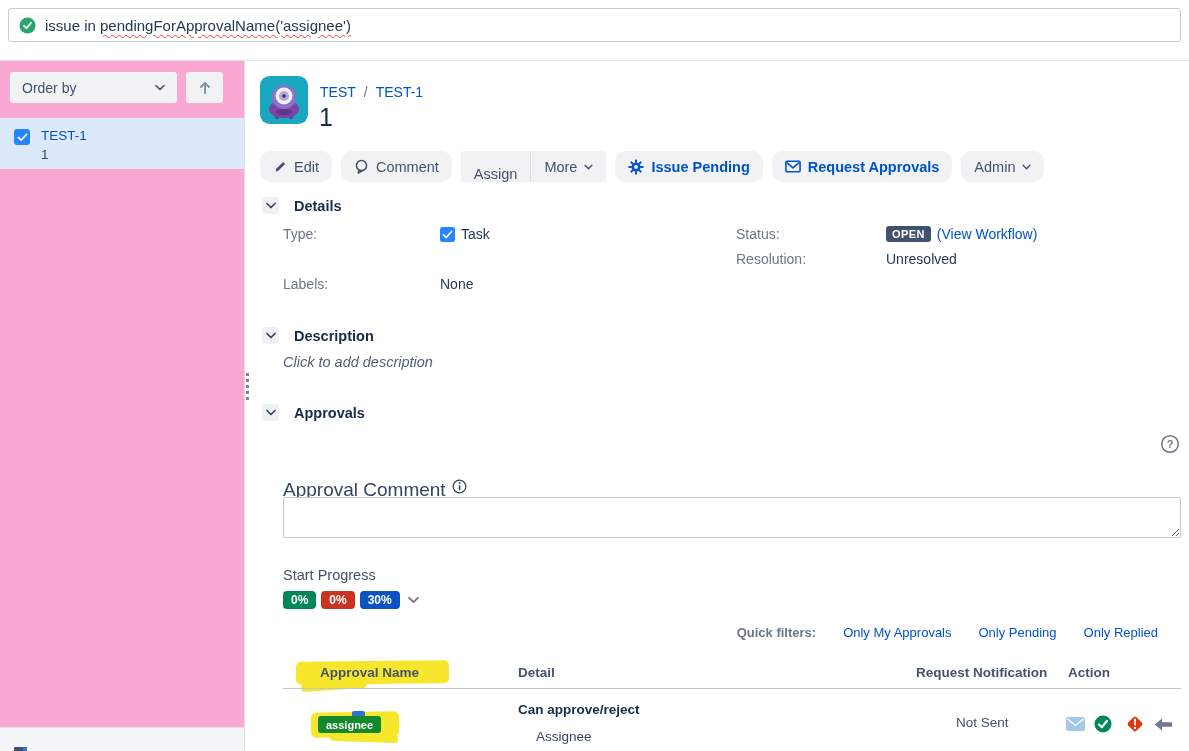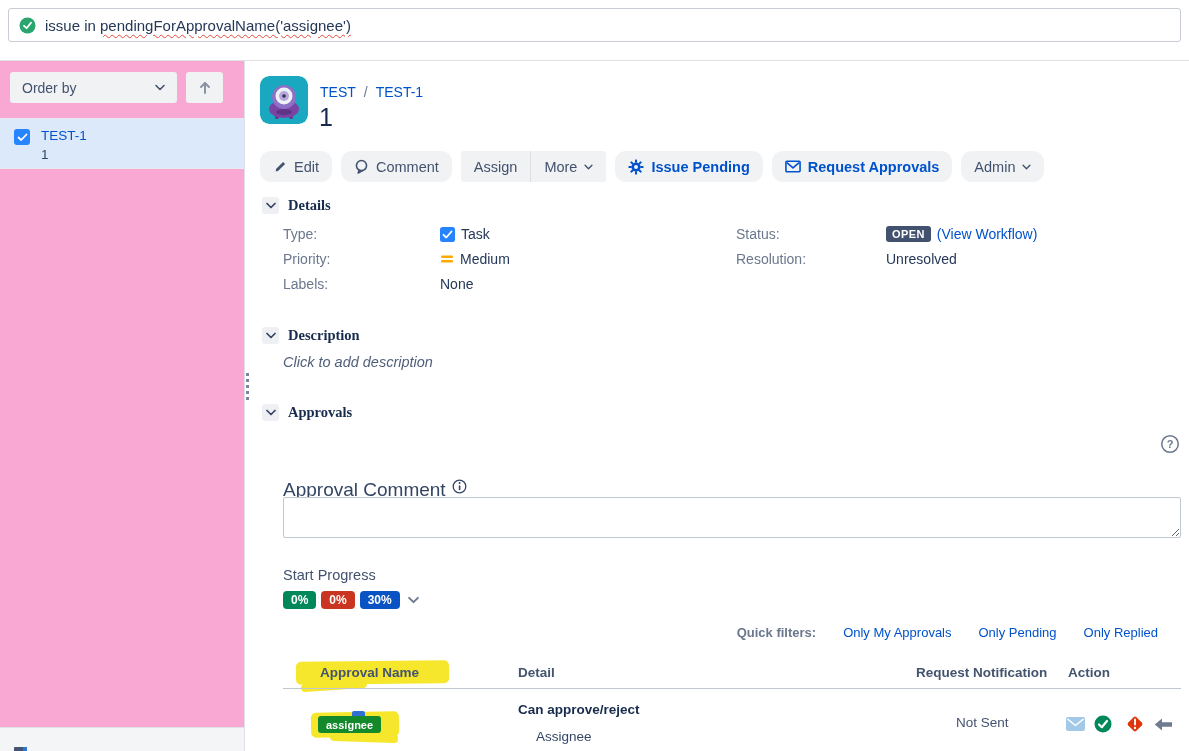--- a/index.html
+++ b/index.html
@@ -39,25 +39,25 @@
   .breadcrumb { position: absolute; left: 320px; top: 84px; font-size: 14px; color: #6b778c; display: flex; gap: 8px; }
   .breadcrumb a { color: #0052cc; text-decoration: none; cursor: pointer; }
   .page-title { position: absolute; left: 319px; top: 103px; font-size: 25px; font-weight: 500; color: #172b4d; }
 
   
   .toolbar { position: absolute; left: 260px; top: 151px; display: flex; gap: 9px; align-items: center; }
   .btn { height: 31px; background: #f1f2f4; border: none; border-radius: 11px; padding: 0 13px;
     display: inline-flex; align-items: center; gap: 7px; color: #42526e; font-size: 14.5px; cursor: pointer; white-space: nowrap; }
   .btn.blue { color: #0052cc; font-weight: 700; }
   .btn-group { display: flex; }
-  .btn-group .btn:first-child { border-radius: 3px 0 0 3px; }
+  .btn-group .btn:first-child { border-radius: 3px 0 0 3px; align-items: flex-end; }
   .btn-group .btn:last-child { border-radius: 0 3px 3px 0; border-left: 1px solid #dcdfe4; }
 
   
-  .section-head { position: absolute; display: flex; align-items: center; gap: 9px; font-family: Liberation Serif, serif; }
+  .section-head { position: absolute; display: flex; align-items: center; gap: 15px; }
   .chev-box { width: 17px; height: 17px; background: #eef0f3; border-radius: 3px; border: none;
     display: flex; align-items: center; justify-content: center; cursor: pointer; }
   .section-title { font-size: 14.5px; font-weight: 700; color: #172b4d; }
 
   .frow { position: absolute; display: flex; font-size: 14px; }
   .flabel { width: 157px; color: #6b778c; }
   .fvalue { color: #253858; display: flex; align-items: center; gap: 6px; }
   .status-badge { background: #42526e; color: #fff; font-size: 11px; font-weight: 700; letter-spacing: .4px;
     padding: 2px 6px 2px 6px; border-radius: 3px; }
   .wf-link { color: #0052cc; text-decoration: none; cursor: pointer; }
@@ -266,32 +266,20 @@
     <span class="fvalue">
       <span style="display:inline-flex">
         <svg width="15" height="15" viewBox="0 0 15 15">
             <rect width="15" height="15" rx="2.5" fill="#2684ff"></rect>
             <polyline points="3.5,7.8 6.3,10.5 11.5,4.5" fill="none" stroke="#fff" stroke-width="1.8" stroke-linecap="round" stroke-linejoin="round"></polyline>
           </svg>
       </span>
       <span>Task</span>
     </span>
   </div>
-  <div class="frow" style="left:283px; top:251px;">
-    <span class="flabel">Priority:</span>
-    <span class="fvalue">
-      <span style="display:inline-flex">
-        <svg width="14" height="10" viewBox="0 0 14 10">
-            <rect x="1" y="1.5" width="12" height="2.6" rx="1.2" fill="#ffab00"></rect>
-            <rect x="1" y="6" width="12" height="2.6" rx="1.2" fill="#ffab00"></rect>
-          </svg>
-      </span>
-      <span>Medium</span>
-    </span>
-  </div>
   <div class="frow" style="left:283px; top:276px;">
     <span class="flabel">Labels:</span>
     <span class="fvalue">
         <span>None</span>
       </span>
   </div>
 
   <div class="frow" style="left:736px; top:226px;">
     <span class="flabel" style="width:150px">Status:</span>
     <span class="fvalue">

